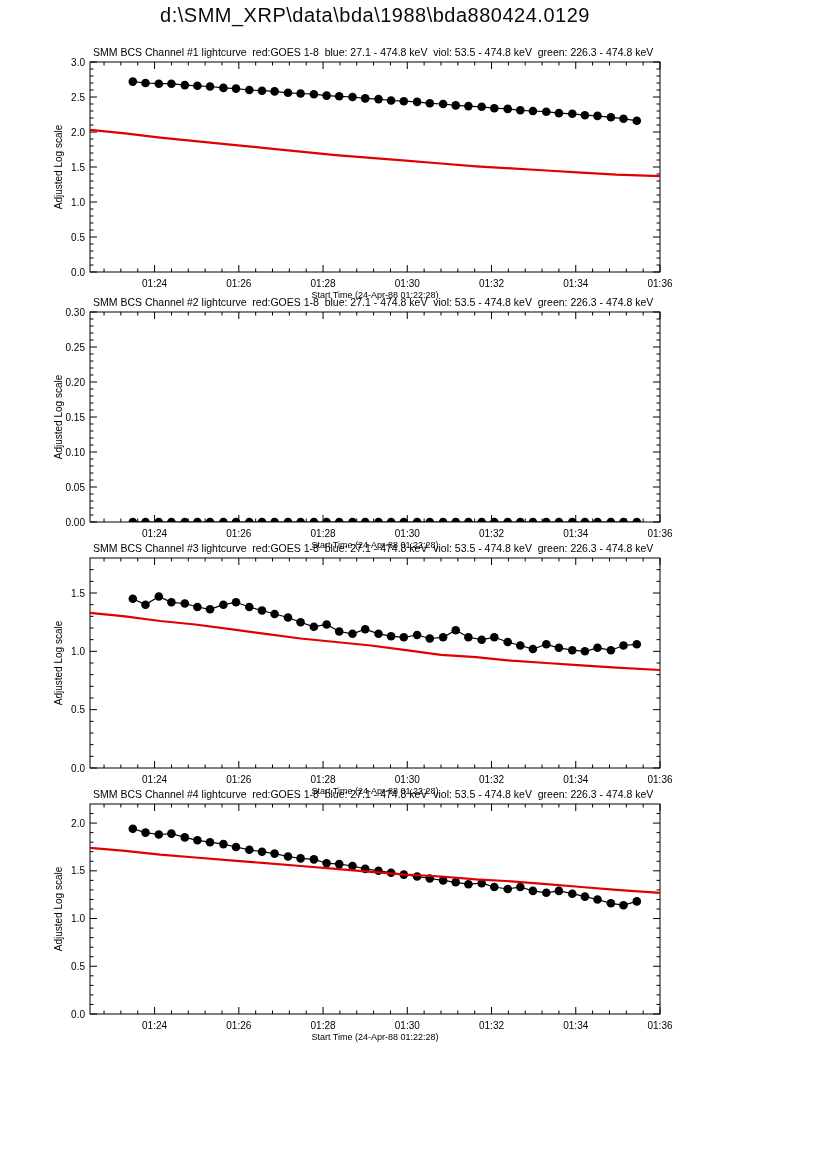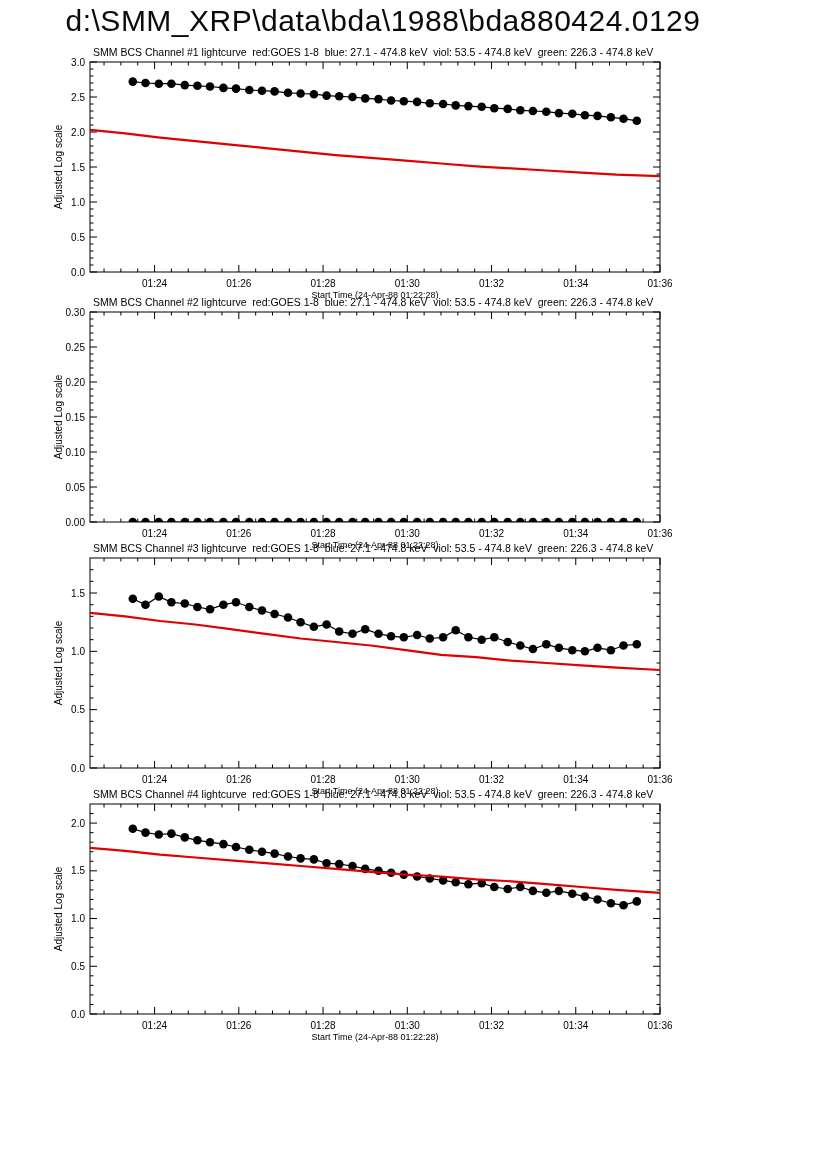--- a/index.html
+++ b/index.html
@@ -1,19 +1,19 @@
 <!DOCTYPE html>
 <html><head>
 <meta charset="utf-8">
 <style>
   html,body{margin:0;padding:0;background:#ffffff;}
   .page{position:relative;width:826px;height:1169px;background:#ffffff;
         font-family:"Liberation Sans",sans-serif;overflow:hidden;}
   .page-title{position:absolute;top:4px;left:0;width:750px;text-align:center;
-        font-size:30px;letter-spacing:.5px;color:#0a0a0a;white-space:pre;margin-left:8px;}
+        font-size:20px;letter-spacing:.5px;color:#0a0a0a;white-space:pre;}
   svg.charts{position:absolute;top:0;left:0;}
   svg text{font-family:"Liberation Sans",sans-serif;fill:#000000;}
 </style>
 </head>
 <body>
 
 <div class="page">
   <div class="page-title">d:\SMM_XRP\data\bda\1988\bda880424.0129</div>
   <svg class="charts" width="826" height="1169" viewBox="0 0 826 1169">
       <g>

